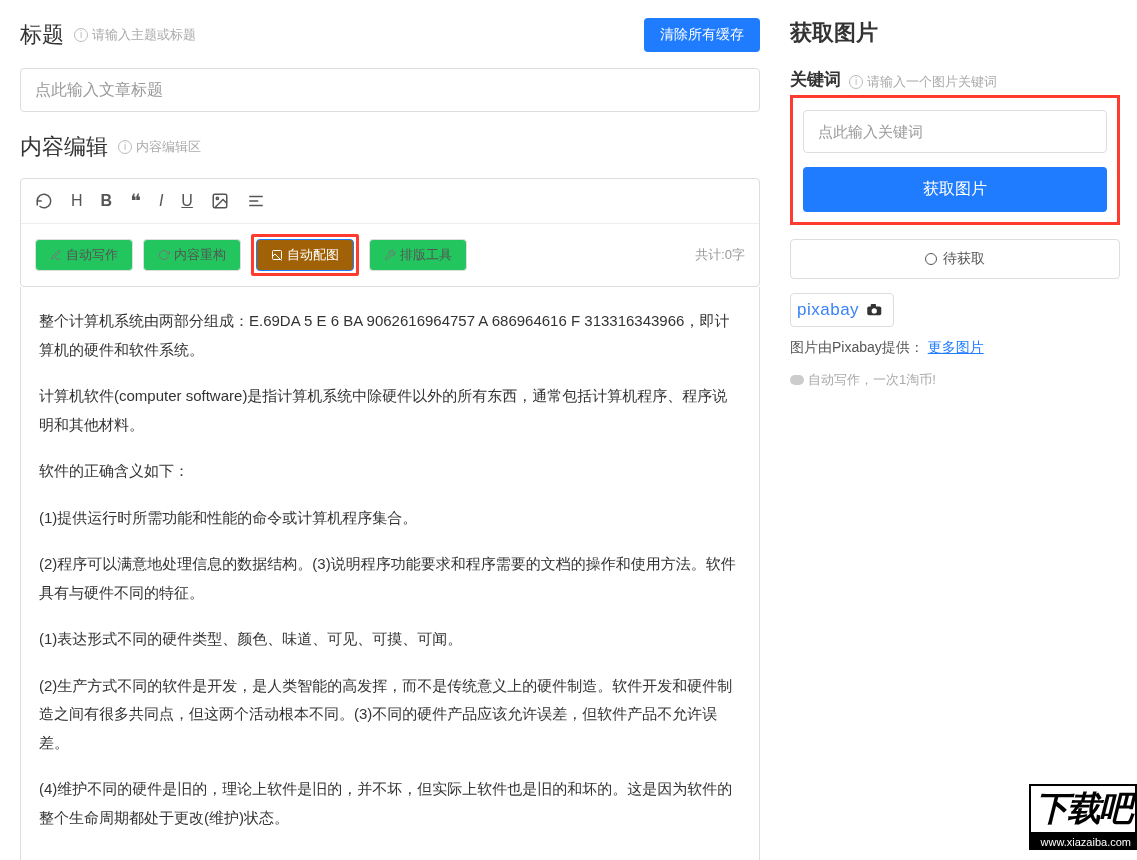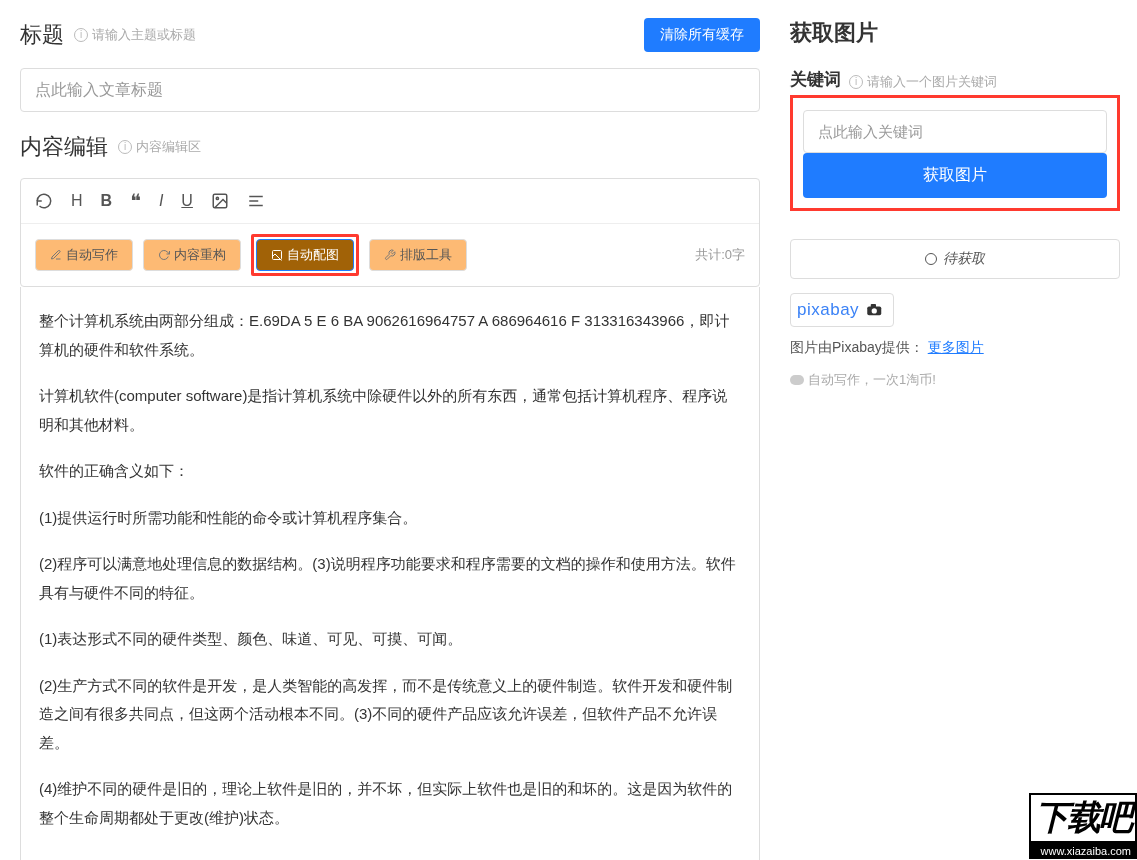--- a/index.html
+++ b/index.html
@@ -14,42 +14,42 @@
 .clear-btn { margin-left: auto; background: #1f7cff; color: #fff; border: none; border-radius: 4px; padding: 8px 16px; font-size: 14px; cursor: pointer; }
 .title-input { width: 100%; border: 1px solid #ddd; border-radius: 4px; padding: 12px 14px; font-size: 16px; color: #999; margin-bottom: 20px; }
 .title-input::placeholder { color: #999; }
 .toolbar-box { border: 1px solid #ddd; border-radius: 4px; }
 .toolbar-row1 { display: flex; align-items: center; gap: 18px; padding: 10px 14px; border-bottom: 1px solid #eee; }
 .tb-icon { color: #555; font-size: 16px; cursor: pointer; display: inline-flex; align-items: center; }
 .tb-icon.bold { font-weight: 700; }
 .tb-icon.italic { font-style: italic; }
 .tb-icon.underline { text-decoration: underline; }
 .toolbar-row2 { display: flex; align-items: center; padding: 10px 14px; gap: 10px; }
-.action-btn { border: 1px solid #ddd; background: #fdba74; color: #555; border-radius: 4px; padding: 6px 14px; font-size: 13px; cursor: pointer; display: inline-flex; align-items: center; gap: 4px; }
+.action-btn { border: 1px solid #ddd; background: #22c55e; color: #555; border-radius: 4px; padding: 6px 14px; font-size: 13px; cursor: pointer; display: inline-flex; align-items: center; gap: 4px; }
 .action-btn.active { background: #a16207; color: #fff; border-color: #1f7cff; }
 .highlight-box { border: 3px solid #ff3a2f; border-radius: 2px; padding: 2px; display: inline-block; }
 .word-count { margin-left: auto; font-size: 13px; color: #999; }
 .content-area { border: 1px solid #ddd; border-top: none; border-radius: 0 0 4px 4px; padding: 20px 18px; font-size: 15px; line-height: 1.9; color: #333; }
 .content-area p { margin-bottom: 18px; }
 .sidebar-title { font-size: 22px; font-weight: 600; margin-bottom: 20px; }
 .kw-header { display: flex; align-items: flex-end; margin-bottom: 0; }
 .kw-label { font-size: 17px; font-weight: 600; margin-right: 8px; }
 .red-box { border: 3px solid #ff3a2f; padding: 12px 10px 10px; margin-top: 4px; }
-.kw-input { width: 100%; border: 1px solid #ddd; border-radius: 4px; padding: 12px 14px; font-size: 15px; }
+.kw-input { width: 100%; border: 1px solid #ddd; border-radius: 4px; padding: 12px 14px; font-size: 15px; margin-bottom: 14px; }
 .kw-input::placeholder { color: #999; }
 .fetch-btn { width: 100%; background: #1f7cff; color: #fff; border: none; border-radius: 4px; padding: 12px; font-size: 16px; cursor: pointer; }
-.pending-btn { width: 100%; border: 1px solid #ddd; background: #fff; color: #555; border-radius: 4px; padding: 10px; font-size: 14px; margin-top: 28px; display: flex; align-items: center; justify-content: center; gap: 6px; font-style: italic; }
+.pending-btn { width: 100%; border: 1px solid #ddd; background: #fff; color: #555; border-radius: 4px; padding: 10px; font-size: 14px; margin-top: 14px; display: flex; align-items: center; justify-content: center; gap: 6px; }
 .circle-icon { width: 12px; height: 12px; border: 1.5px solid #555; border-radius: 50%; display: inline-block; }
 .pixabay-logo { border: 1px solid #ddd; border-radius: 4px; padding: 6px 6px; display: inline-flex; align-items: center; margin-top: 14px; font-family: Arial; font-size: 17px; color: #3b82f6; letter-spacing: 0.5px; }
 .camera-icon { margin-left: 6px; }
 .credit-line { font-size: 14px; color: #555; margin-top: 12px; }
 .credit-link { color: #1f7cff; text-decoration: underline; cursor: pointer; }
 .footer-note { font-size: 13px; color: #aaa; margin-top: 14px; display: flex; align-items: center; gap: 4px; }
 .cloud-icon { width: 14px; height: 10px; background: #ccc; border-radius: 10px; display: inline-block; }
-.watermark { position: fixed; right: 0; bottom: 1px; color: #000; }
+.watermark { position: fixed; right: 0; bottom: 10px; color: #000; }
 .wm-big { font-size: 34px; font-weight: 900; font-style: italic; background: #fff; border: 2px solid #000; padding: 0 4px; letter-spacing: -2px; display: inline-block; }
 .wm-url { background: #000; color: #fff; font-size: 11px; padding: 2px 6px; text-align: right; }
 svg { display: block; }
 </style>
 </head>
 <body>
 
 <div class="container">
   <div class="main">
 

